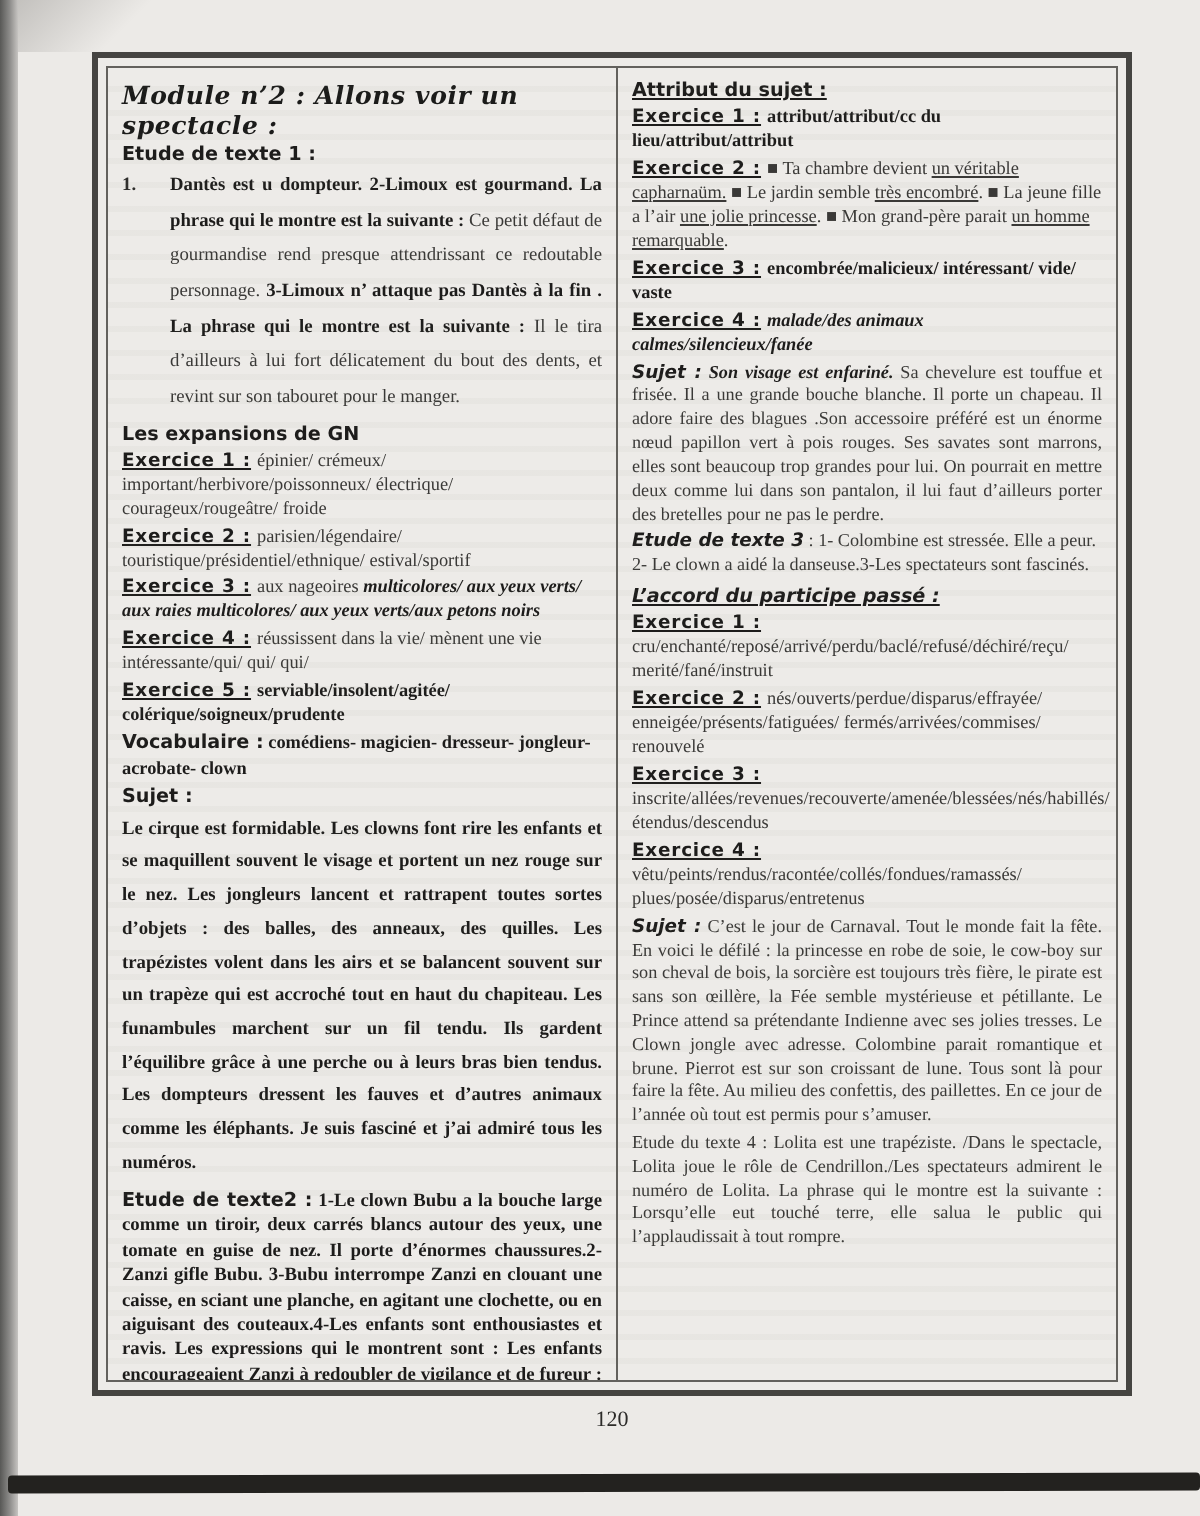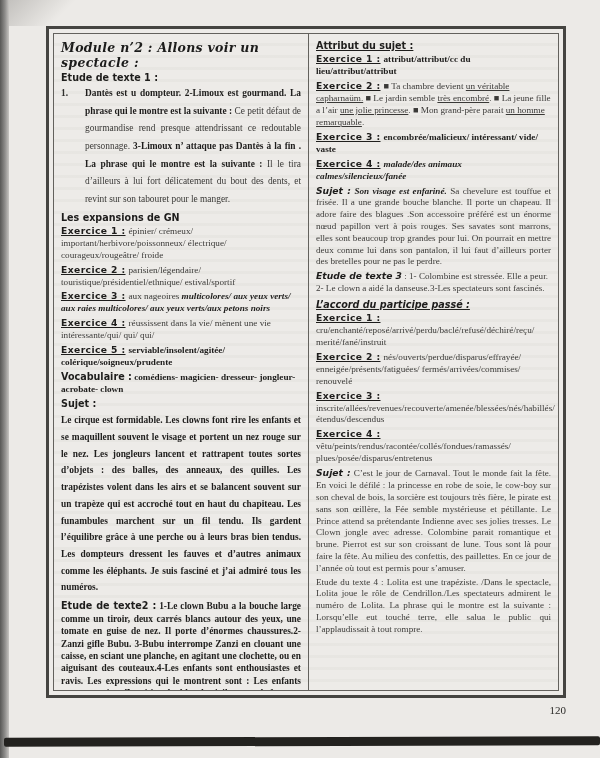--- a/index.html
+++ b/index.html
@@ -35,21 +35,21 @@
   .b{font-weight:bold;color:#1d1c1b;}
   .bi{font-weight:bold;font-style:italic;color:#1d1c1b;}
   .r{color:#3a3937;}
   .u{text-decoration:underline;color:#3a3937;}
   .just{text-align:justify;}
   .item1{font-size:9.4px;line-height:1.88;padding-left:24px;margin:2px 0 3px 0;}
   .item1 .marker{float:left;margin-left:-24px;font-weight:bold;}
   .para-bold{font-size:9.4px;line-height:1.78;font-weight:bold;color:#1d1c1b;margin:3px 0;}
   .para-etude2{font-size:9.4px;line-height:1.32;font-weight:bold;color:#1d1c1b;margin:4px 0 0 0;}
   .rp{font-size:9.1px;line-height:1.3;margin:2px 0;color:#3a3937;}
-  .page-number{position:absolute;left:46px;top:704px;width:520px;text-align:right;
+  .page-number{position:absolute;left:46px;top:704px;width:520px;text-align:center;
     font-size:11px;color:#2c2b29;font-family:"Liberation Serif", serif;}
   .edge-bottom{position:absolute;left:4px;top:737px;width:596px;height:9px;
     background:#23221f;border-radius:2px;transform:rotate(-.15deg);}
 </style>
 </head>
 <body>
 
 <div>
   <div class="edge-left"></div>
   <div class="corner-shade"></div>

